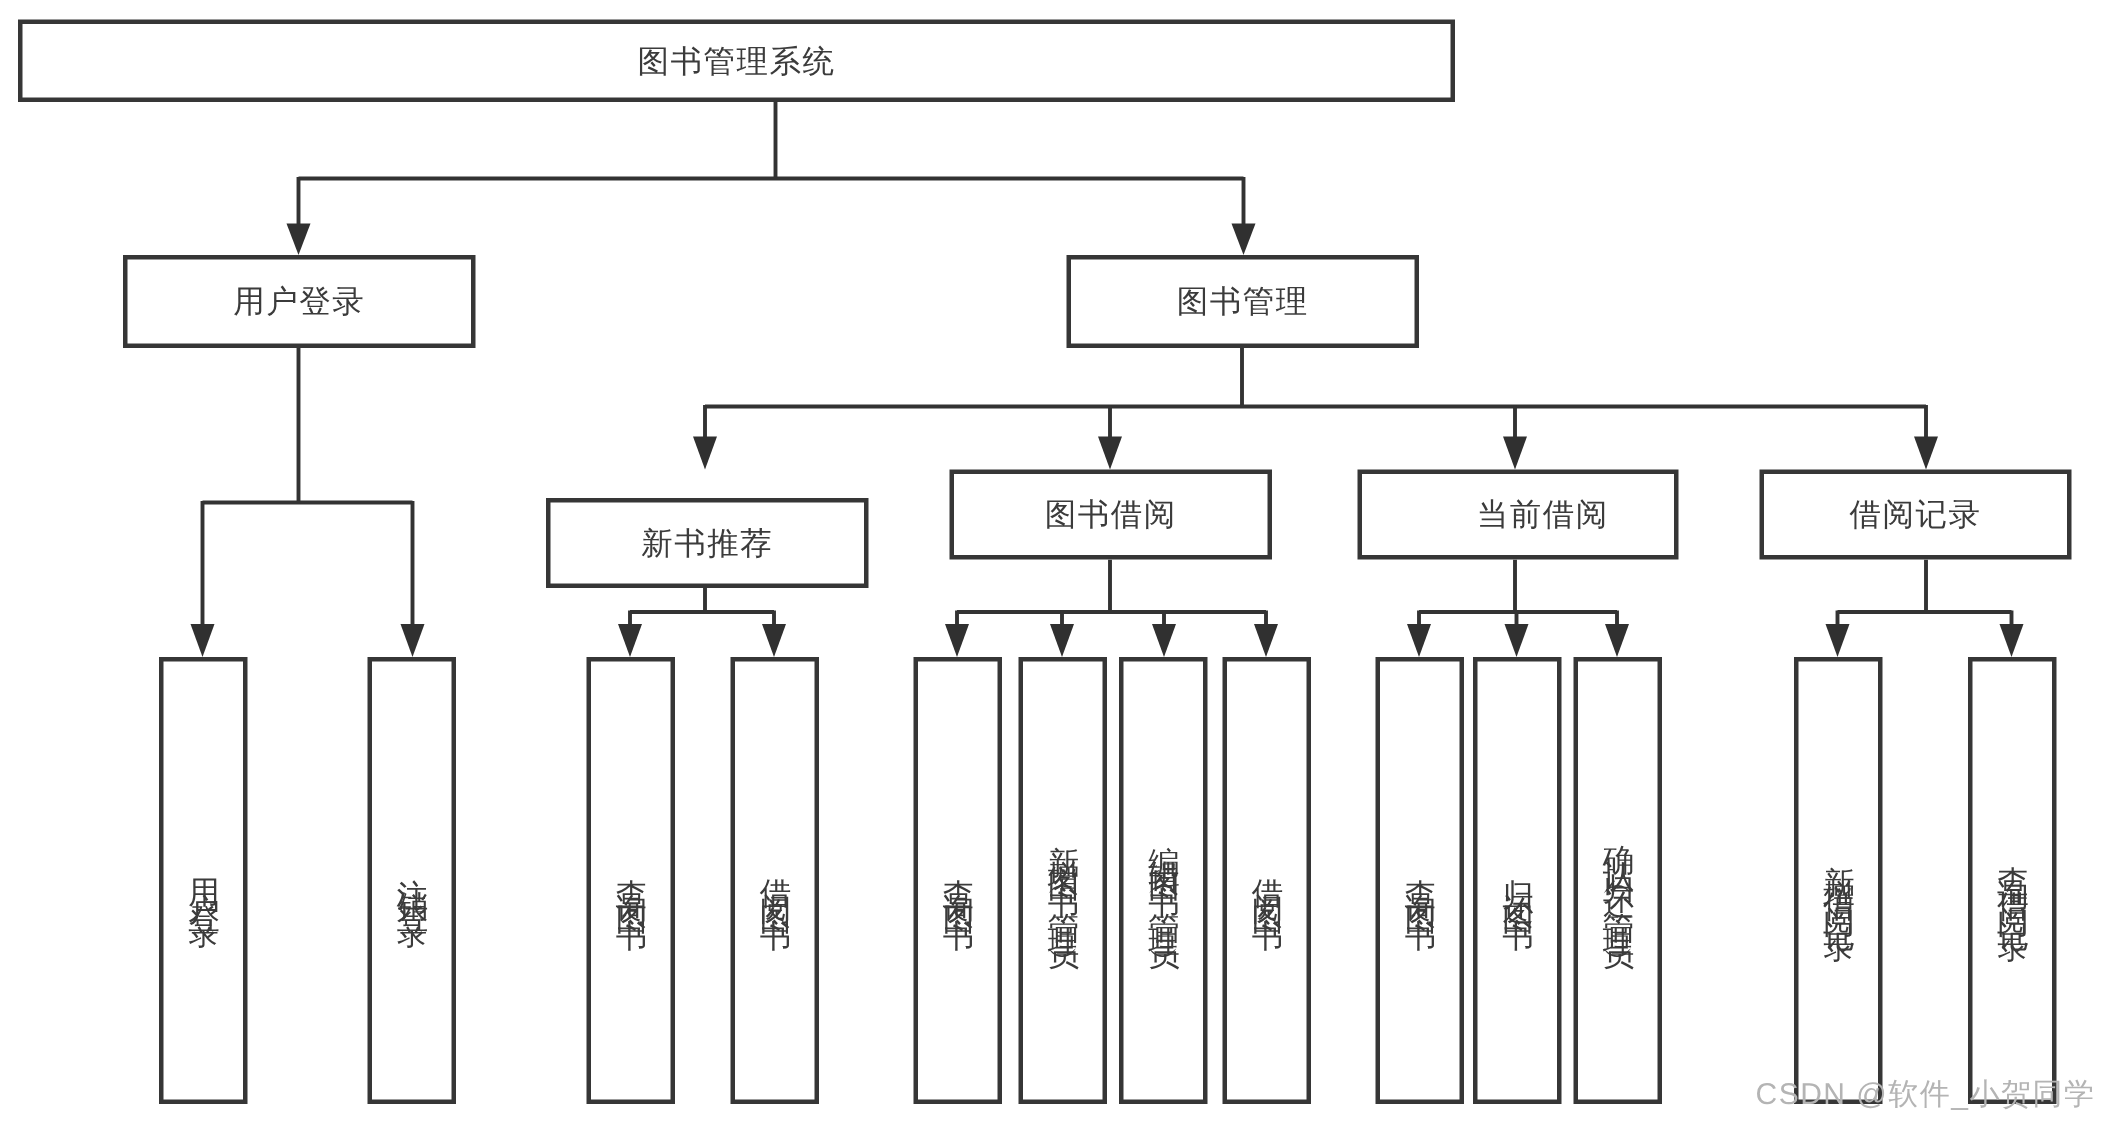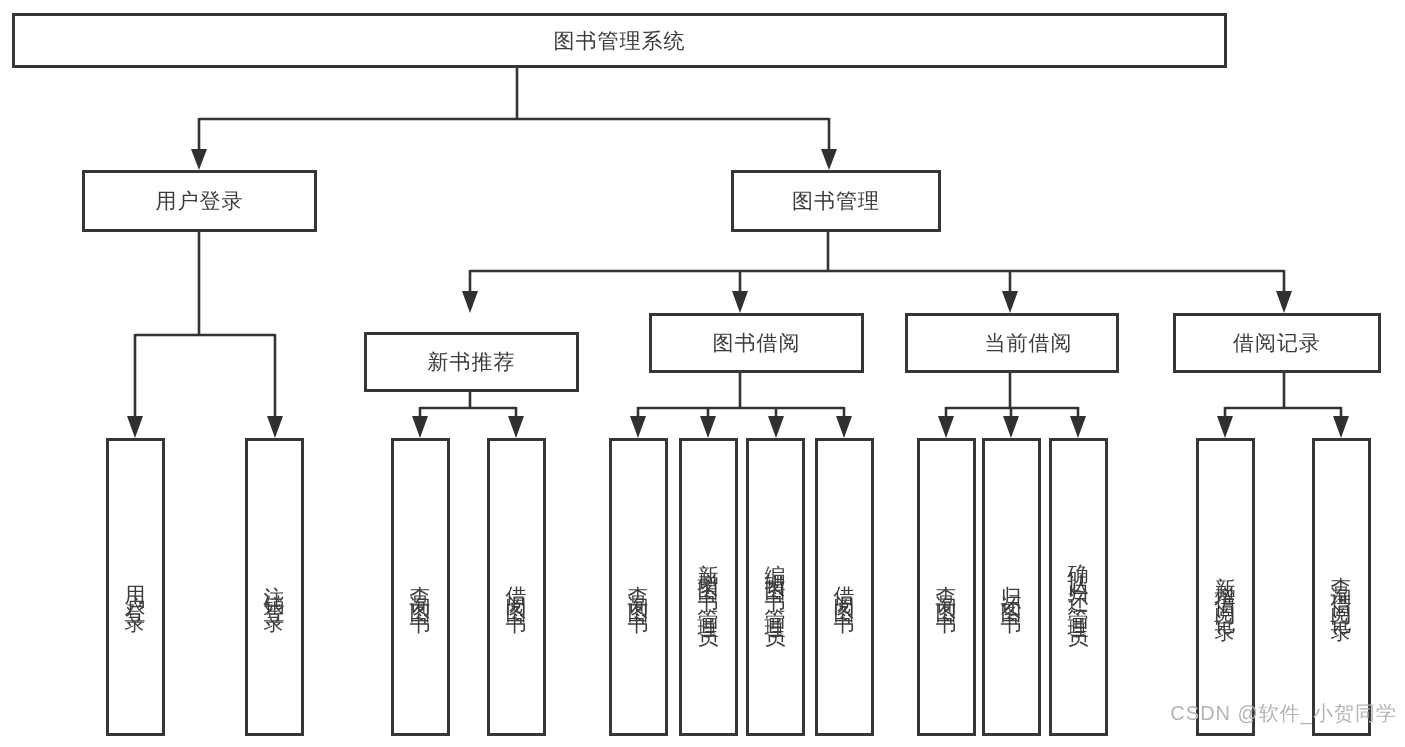--- a/index.html
+++ b/index.html
@@ -43,21 +43,21 @@
     text-orientation: mixed;
     font-size: 21px;
     letter-spacing: 9px;
     line-height: 1;
     color: #3b3b3b;
     white-space: nowrap;
   }
   .watermark {
     position: absolute;
     right: 8px;
-    bottom: 20px;
+    bottom: 4px;
     font-size: 20px;
     color: #b4b4b4;
     letter-spacing: 1px;
     margin-left: 38px;
   }
 </style>
 </head>
 <body>
 
 <div class="stage">
@@ -119,35 +119,35 @@
       <polygon points="768,416 784,416 776,438"></polygon>
       <polygon points="836,416 852,416 844,438"></polygon>
       <polygon points="938,416 954,416 946,438"></polygon>
       <polygon points="1003,416 1019,416 1011,438"></polygon>
       <polygon points="1070,416 1086,416 1078,438"></polygon>
       <polygon points="1217,416 1233,416 1225,438"></polygon>
       <polygon points="1333,416 1349,416 1341,438"></polygon>
     </g>
   </svg>
 
-  <div class="node" style="left:12px; top:13px; width:1215px; height:55px;text-align:center;">
+  <div class="node" style="left:12px; top:13px; width:958px; height:55px;text-align:center;">
     <span>图书管理系统</span>
   </div>
 
   <div class="node" style="left:82px; top:170px; width:235px; height:62px;">
     <span>用户登录</span>
   </div>
-  <div class="node" style="left:711px; top:170px; width:210px; height:62px;margin-left:20px;">
+  <div class="node" style="left:711px; top:170px; width:235px; height:62px;">
     <span>图书管理</span>
   </div>
 
   <div class="node" style="left:364px; top:313px; width:215px; height:60px;margin-top:19px;">
     <span>新书推荐</span>
   </div>
-  <div class="node" style="left:633px; top:313px; width:215px; height:60px;margin-left:16px;">
+  <div class="node" style="left:633px; top:313px; width:215px; height:60px;">
     <span>图书借阅</span>
   </div>
   <div class="node" style="left:905px; top:313px; width:214px; height:60px;padding-left:33px;">
     <span>当前借阅</span>
   </div>
   <div class="node" style="left:1173px; top:313px; width:208px; height:60px;">
     <span>借阅记录</span>
   </div>
 
   <div class="vnode" style="left:106px; top:438px; width:59px; height:298px;">

